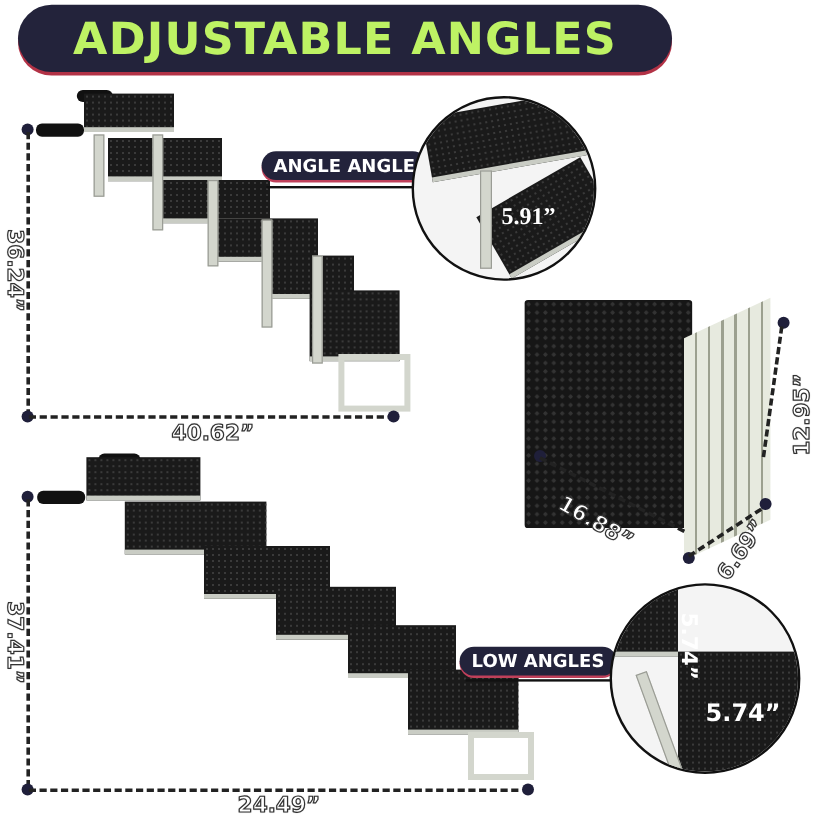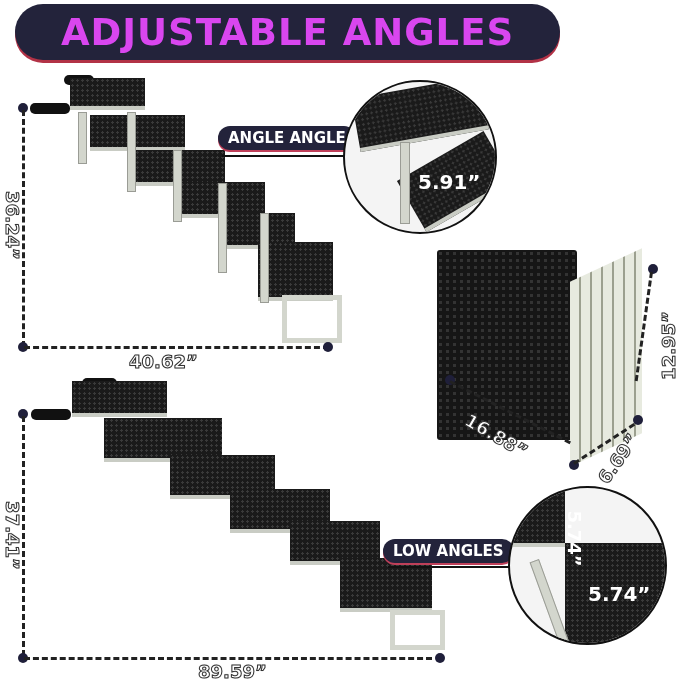--- a/index.html
+++ b/index.html
@@ -1,18 +1,18 @@
 <!DOCTYPE html>
 <html><head>
 <meta charset="utf-8">
 <style>
   html,body{margin:0;padding:0;background:#fff;}
   body{width:679px;height:686px;position:relative;overflow:hidden;font-family:"DejaVu Sans",sans-serif;}
   .banner{position:absolute;left:15px;top:4px;width:545px;height:56px;background:#23233b;border-radius:28px;box-shadow:0 3px 0 #b23246;display:flex;align-items:center;justify-content:center;}
-  .banner span{color:#d946ef;font-weight:bold;font-size:37px;letter-spacing:1px;font-family:"DejaVu Sans",sans-serif;}
+  .banner span{color:#bef264;font-weight:bold;font-size:37px;letter-spacing:1px;font-family:"DejaVu Sans",sans-serif;}
   .pill{position:absolute;background:#23233b;color:#fff;font-weight:bold;font-size:15px;padding:3px 10px;border-radius:13px;box-shadow:0 2px 0 #c0405a;white-space:nowrap;}
   .line{position:absolute;height:2px;background:#111;}
   .dash-h{position:absolute;height:0;border-top:3px dashed #222;}
   .dash-v{position:absolute;width:0;border-left:3px dashed #222;}
   .dot{position:absolute;width:10px;height:10px;border-radius:50%;background:#1f1f3a;}
   .dim{position:absolute;font-size:18px;font-weight:bold;color:#fff;-webkit-text-stroke:1px #333;text-shadow:0 0 1px #333;white-space:nowrap;}
   .circle{position:absolute;border-radius:50%;border:2px solid #111;overflow:hidden;background:#f4f4f4;}
   .tread{position:absolute;background:#1a1a1a;border-bottom:4px solid #c9ccc4;background-image:radial-gradient(#3a3a3a 1px,transparent 1.2px);background-size:5px 5px;}
   .leg{position:absolute;background:#d3d6cd;border:1px solid #9a9c95;}
   .handle{position:absolute;background:#111;border-radius:5px;}
@@ -39,34 +39,34 @@
   <div class="leg" style="left:127px;top:112px;width:7px;height:78px;"></div>
   <div class="leg" style="left:173px;top:150px;width:7px;height:70px;"></div>
   <div class="leg" style="left:218px;top:183px;width:7px;height:88px;"></div>
   <div class="leg" style="left:260px;top:213px;width:7px;height:88px;"></div>
   <div class="leg" style="left:282px;top:295px;width:50px;height:38px;background:transparent;border:5px solid #d3d6cd;"></div>
 </div>
 
 <div class="pill" style="left:218px;top:126px;">ANGLE ANGLE</div>
 <div class="line" style="left:222px;top:155px;width:125px;"></div>
 
-<div class="circle" style="left:343px;top:80px;width:150px;height:150px;">
+<div class="circle" style="left:343px;top:80px;width:150px;height:150px;font-family:Liberation Serif, serif;">
   <div class="tread" style="left:10px;top:5px;width:130px;height:50px;transform:rotate(-10deg);"></div>
   <div class="tread" style="left:60px;top:70px;width:100px;height:55px;transform:rotate(-30deg);"></div>
   <div class="leg" style="left:55px;top:60px;width:8px;height:80px;"></div>
   <div class="cl" style="left:73px;top:88px;">5.91”</div>
 </div>
 
 <div class="dot" style="left:18px;top:103px;"></div>
 <div class="dash-v" style="left:22px;top:110px;height:237px;"></div>
 <div class="dot" style="left:18px;top:342px;"></div>
 <div class="dash-h" style="left:24px;top:346px;width:305px;"></div>
 <div class="dot" style="left:323px;top:342px;"></div>
 <div class="dim" style="left:-22px;top:215px;transform:rotate(90deg);">36.24”</div>
-<div class="dim" style="left:129px;top:351px;">40.62”</div>
+<div class="dim" style="left:143px;top:351px;">40.62”</div>
 
 <div class="box" style="left:437px;top:250px;width:140px;height:190px;background:#161616;background-image:radial-gradient(#333 1.5px,transparent 1.8px);background-size:7px 7px;border-radius:3px;"></div>
 <div class="box" style="left:570px;top:265px;width:72px;height:185px;background:repeating-linear-gradient(90deg,#e7eadf 0 9px,#9ca08f 9px 11px);transform:skewY(-25deg);"></div>
 <div class="dot" style="left:648px;top:264px;"></div>
 <div class="dash-v" style="left:650px;top:272px;height:110px;transform:rotate(8deg);transform-origin:top;"></div>
 <div class="dot" style="left:633px;top:415px;"></div>
 <div class="dot" style="left:445px;top:375px;"></div>
 <div class="dash-h" style="left:450px;top:380px;width:135px;transform:rotate(27deg);transform-origin:left;"></div>
 <div class="dot" style="left:569px;top:460px;"></div>
 <div class="dash-h" style="left:574px;top:462px;width:72px;transform:rotate(-33deg);transform-origin:left;"></div>
@@ -96,13 +96,13 @@
   <div class="cl" style="left:36px;top:40px;font-size:18px;transform:rotate(90deg);">5.74”</div>
   <div class="cl" style="left:78px;top:94px;">5.74”</div>
 </div>
 
 <div class="dot" style="left:18px;top:409px;"></div>
 <div class="dash-v" style="left:22px;top:416px;height:240px;"></div>
 <div class="dot" style="left:18px;top:653px;"></div>
 <div class="dash-h" style="left:24px;top:657px;width:408px;"></div>
 <div class="dot" style="left:435px;top:653px;"></div>
 <div class="dim" style="left:-22px;top:525px;transform:rotate(90deg);">37.41”</div>
-<div class="dim" style="left:198px;top:661px;">89.59”</div>
+<div class="dim" style="left:198px;top:661px;">24.49”</div>
 
 </body></html>

